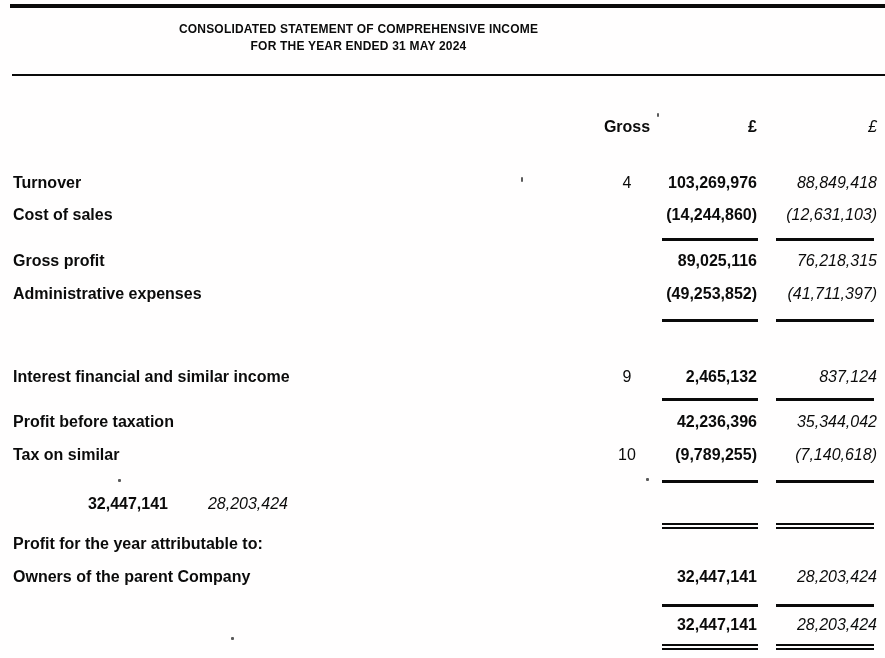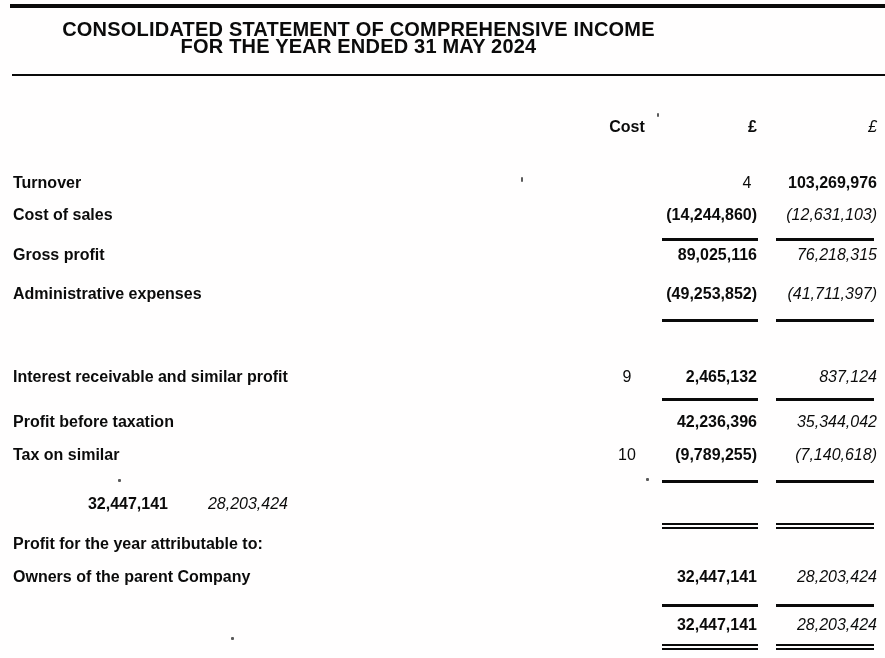--- a/index.html
+++ b/index.html
@@ -9,21 +9,21 @@
     background:#fffefe;
     font-family:"Liberation Sans","DejaVu Sans",sans-serif;
     color:#0b0b0b;
     overflow:hidden;
   }
   
   .top-rule{position:absolute;left:10px;top:4px;width:875px;height:4px;background:#0a0a0a;}
   .header-rule{position:absolute;left:12px;top:74px;width:873px;height:2px;background:#0a0a0a;}
   
   .title{position:absolute;left:0;top:21px;width:717px;text-align:center;
-         font-weight:bold;font-size:20px;line-height:17px;letter-spacing:.2px;}
+         font-weight:bold;font-size:12px;line-height:17px;letter-spacing:.2px;}
   
   .row{position:absolute;left:13px;width:864px;display:flex;align-items:baseline;
        font-size:16px;line-height:20px;white-space:nowrap;}
   .lbl{flex:1;text-align:left;font-weight:bold;}
   .b{font-weight:bold;}
   .note{width:50px;text-align:center;}
   .v24{width:105px;text-align:right;font-weight:bold;font-variant-numeric:tabular-nums;}
   .v23{width:120px;text-align:right;font-style:italic;font-variant-numeric:tabular-nums;}
   .hdr24{font-style:normal;font-weight:bold;}
   .hdr23{font-style:italic;font-weight:normal;}
@@ -48,65 +48,66 @@
   <div class="title">
     <div>CONSOLIDATED STATEMENT OF COMPREHENSIVE INCOME</div>
     <div>FOR THE YEAR ENDED 31 MAY 2024</div>
   </div>
 
   <div class="header-rule"></div>
 
 
   <div class="row" style="top:117px">
     <span class="lbl"></span>
-    <span class="note b">Cost</span>
+    <span class="note b">Gross</span>
     <span class="v24 hdr24">£</span>
     <span class="v23 hdr23">£</span>
   </div>
 
   <div class="row" style="top:173px">
     <span class="lbl">Turnover</span>
     <span class="note">4</span>
     <span class="v24">103,269,976</span>
+    <span class="v23">88,849,418</span>
   </div>
 
   <div class="row" style="top:205px">
     <span class="lbl">Cost of sales</span>
     <span class="note"></span>
     <span class="v24">(14,244,860)</span>
     <span class="v23">(12,631,103)</span>
   </div>
 
   <div class="rule-pair" style="top:238px">
     <i class="hr hr24"></i>
     <i class="hr hr23"></i>
   </div>
 
-  <div class="row" style="top:245px">
+  <div class="row" style="top:251px">
     <span class="lbl b">Gross profit</span>
     <span class="note"></span>
     <span class="v24">89,025,116</span>
     <span class="v23">76,218,315</span>
   </div>
 
   <div class="row" style="top:284px">
     <span class="lbl">Administrative expenses</span>
     <span class="note"></span>
     <span class="v24">(49,253,852)</span>
     <span class="v23">(41,711,397)</span>
   </div>
 
   <div class="rule-pair" style="top:319px">
     <i class="hr hr24"></i>
     <i class="hr hr23"></i>
   </div>
 
 
   <div class="row" style="top:367px">
-    <span class="lbl">Interest receivable and similar profit</span>
+    <span class="lbl">Interest financial and similar income</span>
     <span class="note">9</span>
     <span class="v24">2,465,132</span>
     <span class="v23">837,124</span>
   </div>
 
   <div class="rule-pair" style="top:398px">
     <i class="hr hr24"></i>
     <i class="hr hr23"></i>
   </div>
 

